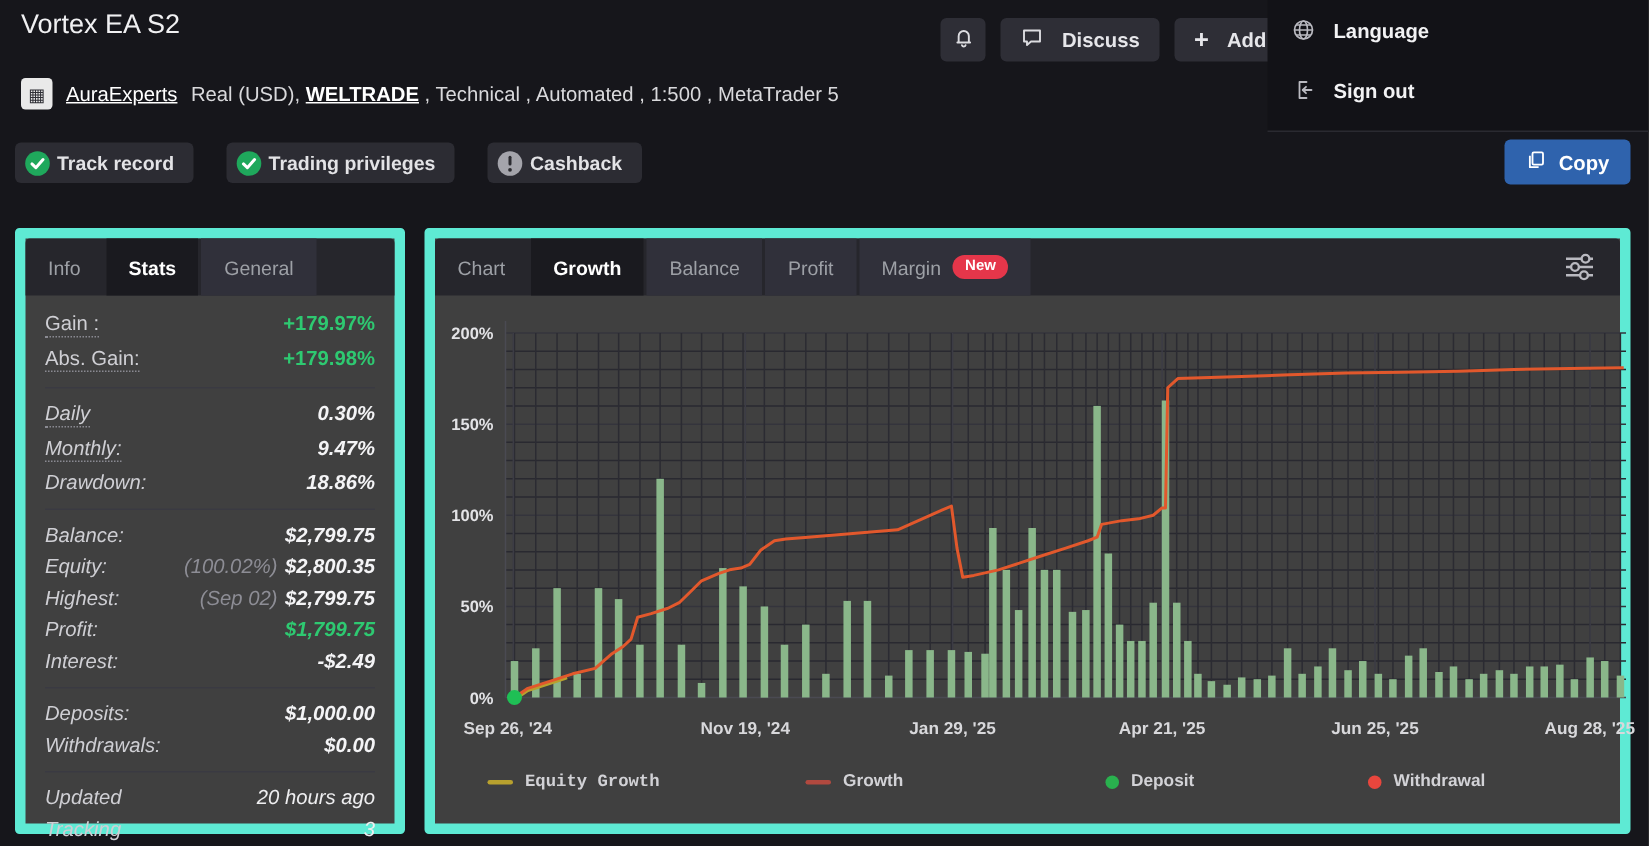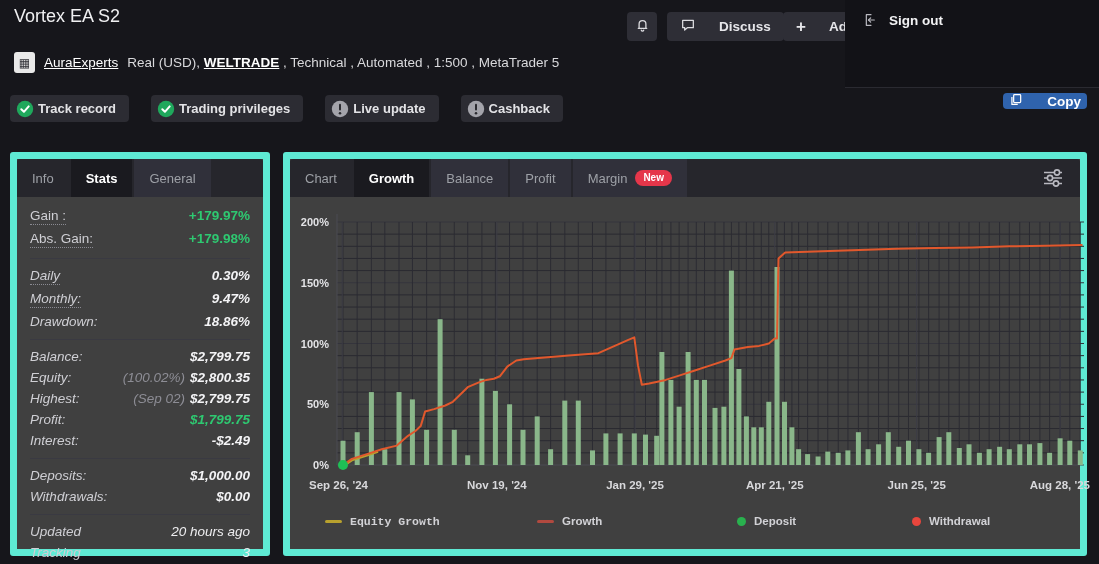--- a/index.html
+++ b/index.html
@@ -9,34 +9,34 @@
     background:#16161b; color:#e9e9ec;
     font-family:"Liberation Sans", sans-serif;
   }
   
   .page-title { position:absolute; left:14px; top:6px; font-size:18px; font-weight:400; color:#f0f0f2; }
   .account-row { position:absolute; left:14px; top:52px; display:flex; align-items:center; gap:9px; font-size:13.5px; color:#d9d9dc; }
   .avatar { width:21px; height:21px; background:#e9e9e9; border-radius:3px; display:flex; align-items:center; justify-content:center; font-size:12px; color:#2f2f35; }
   .acct-link { color:#fff; text-decoration:underline; cursor:pointer; }
   .broker-link { color:#fff; text-decoration:underline; font-weight:700; cursor:pointer; }
   .top-btn { position:absolute; top:12px; height:29px; background:#2e2e36; border:none; border-radius:4px;
-    color:#e6e6ea; font-family:inherit; font-size:13.5px; font-weight:700; display:flex; align-items:center; gap:23px;
+    color:#e6e6ea; font-family:inherit; font-size:13.5px; font-weight:700; display:flex; align-items:center; gap:12px;
     padding:0 13px; cursor:pointer; }
   #bell-btn { left:627px; width:30px; padding:0; justify-content:center; }
   #discuss-btn { left:667px; }
   #add-btn { left:783px; width:76px; overflow:hidden; white-space:nowrap; }
   .plus-glyph { font-size:17px; font-weight:700; line-height:1; }
   
   .badges-row { position:absolute; left:10px; top:95px; display:flex; gap:22px; }
   .badge { height:27px; background:#2c2c33; border-radius:4px; display:flex; align-items:center; gap:4px; padding:0 13px 0 6px;
     font-size:13px; font-weight:700; color:#e3e3e6; cursor:pointer; }
   .badge svg { display:block; }
   
-  #copy-btn { position:absolute; right:12px; top:93px; width:84px; height:16px; background:#2f63ad; border:none; border-radius:4px;
-    color:#fff; font-family:inherit; font-size:13.5px; font-weight:700; display:flex; align-items:center; justify-content:space-between; gap:8px; cursor:pointer; }
+  #copy-btn { position:absolute; right:12px; top:93px; width:84px; height:30px; background:#2f63ad; border:none; border-radius:4px;
+    color:#fff; font-family:inherit; font-size:13.5px; font-weight:700; display:flex; align-items:center; justify-content:center; gap:8px; cursor:pointer; }
   
   .user-menu { position:absolute; left:845px; top:0; width:254px; height:88px; background:#121217; border-bottom:1px solid #2a2a31; z-index:5; }
   .menu-item { display:flex; align-items:center; gap:12px; padding:0 0 0 16px; height:40px; font-size:13.5px; font-weight:700; color:#f2f2f4; cursor:pointer; }
   .menu-item svg { display:block; }
   
   .panel { position:absolute; background:#404040; border:7px solid #5eead4; border-radius:3px; }
   #stats-panel { left:10px; top:152px; width:260px; height:404px; }
   #chart-panel { left:283px; top:152px; width:804px; height:404px; }
   .tabstrip { height:38px; background:#26262c; display:flex; align-items:stretch; border-radius:3px 3px 0 0; position:relative; }
   .tab { display:flex; align-items:center; gap:8px; padding:0 15px; font-size:13px; color:#9da0a6; background:#30303a; margin-right:2px; cursor:pointer; white-space:nowrap; }
@@ -118,45 +118,45 @@
       <span>Trading privileges</span>
     </div>
     <div class="badge">
       <span>
         <svg width="18" height="18" viewBox="0 0 18 18">
           <circle cx="9" cy="9" r="8.2" fill="#a4a4ab"></circle>
           <rect x="8" y="3.8" width="2" height="6.6" rx="1" fill="#2b2b30"></rect>
           <circle cx="9" cy="13.2" r="1.25" fill="#2b2b30"></circle>
         </svg>
       </span>
-      <span>Live update</span>
-    </div>
-    <div class="badge">
-      <span>
-        <svg width="18" height="18" viewBox="0 0 18 18">
-          <circle cx="9" cy="9" r="8.2" fill="#a4a4ab"></circle>
-          <rect x="8" y="3.8" width="2" height="6.6" rx="1" fill="#2b2b30"></rect>
-          <circle cx="9" cy="13.2" r="1.25" fill="#2b2b30"></circle>
-        </svg>
-      </span>
       <span>Cashback</span>
     </div>
   </div>
 
 <button id="copy-btn">
   <span>
     <svg width="14" height="15" viewBox="0 0 24 24" fill="none" stroke="#ffffff" stroke-width="2.1" stroke-linejoin="round">
       <rect x="8" y="3.5" width="12" height="14" rx="1.5"></rect>
         <path d="M5 7.5 v13 h10"></path>
     </svg>
   </span>
   <span>Copy</span>
 </button>
 
 <div class="user-menu">
+  <div class="menu-item">
+    <span>
+      <svg width="16" height="16" viewBox="0 0 24 24" fill="none" stroke="#b9b9c0" stroke-width="1.7">
+        <circle cx="12" cy="12" r="9"></circle>
+          <ellipse cx="12" cy="12" rx="4" ry="9"></ellipse>
+          <path d="M3.5 12 h17 M5 7 h14 M5 17 h14"></path>
+      </svg>
+    </span>
+    <span>Language</span>
+  </div>
   <div class="menu-item">
     <span>
       <svg width="16" height="16" viewBox="0 0 24 24" fill="none" stroke="#b9b9c0" stroke-width="1.8" stroke-linejoin="round" stroke-linecap="round">
         <path d="M15 4 H8 v16 h7"></path>
           <path d="M20 12 H11.5"></path>
           <path d="M14.5 8.8 L11.2 12 l3.3 3.2"></path>
       </svg>
     </span>
     <span>Sign out</span>
   </div>

